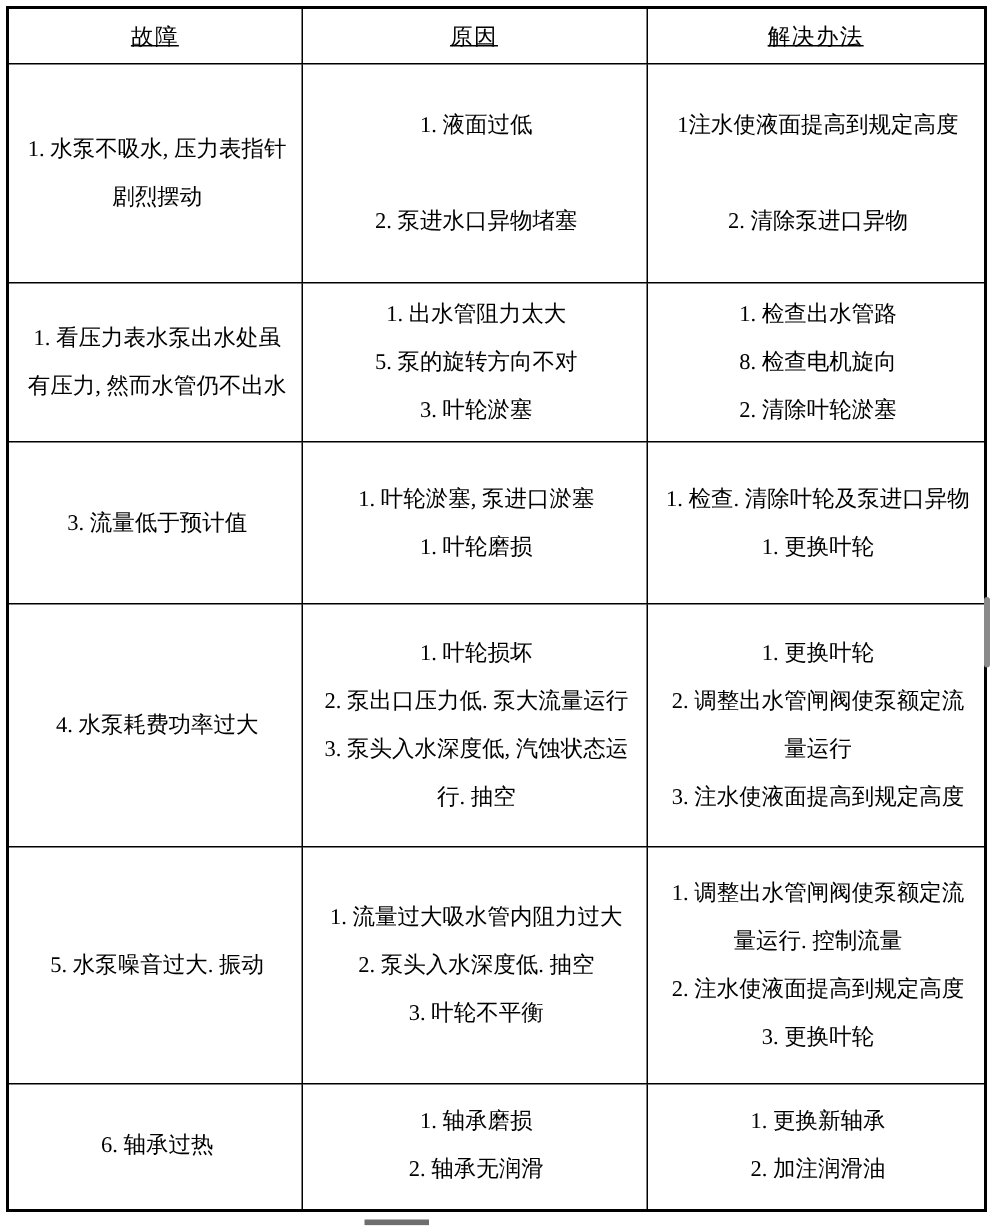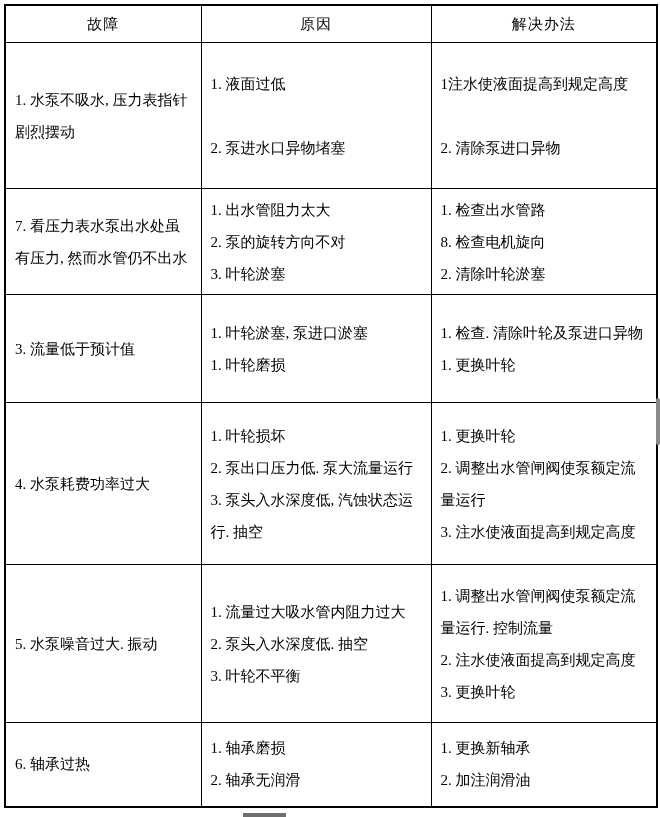--- a/index.html
+++ b/index.html
@@ -31,25 +31,26 @@
     font-size: 15px;
     color: #000000;
     vertical-align: middle;
     overflow: hidden;
   }
   th {
     height: 34px;
     font-weight: normal;
     text-align: center;
     letter-spacing: 1px;
+    text-decoration: underline;
   }
   td {
     padding: 2px 6px 2px 9px;
     line-height: 32px;
-    text-align: left;
+    text-align: center;
   }
   tr.r0 { height: 146px; }
   tr.r1 { height: 106px; }
   tr.r2 { height: 108px; }
   tr.r3 { height: 162px; }
   tr.r4 { height: 158px; }
   tr.r5 { height: 84px; }
   .item, .fault { white-space: normal; }
   
   tr.r0 .item + .item { margin-top: 32px; }
@@ -97,25 +98,25 @@
           <div class="item">1. 液面过低</div>
           <div class="item">2. 泵进水口异物堵塞</div>
         </td>
         <td>
           <div class="item">1注水使液面提高到规定高度</div>
           <div class="item">2. 清除泵进口异物</div>
         </td>
       </tr>
       <tr class="r1">
         <td>
-          <div class="fault">7. 看压力表水泵出水处虽有压力, 然而水管仍不出水</div>
+          <div class="fault">1. 看压力表水泵出水处虽有压力, 然而水管仍不出水</div>
         </td>
         <td>
           <div class="item">1. 出水管阻力太大</div>
-          <div class="item">2. 泵的旋转方向不对</div>
+          <div class="item">5. 泵的旋转方向不对</div>
           <div class="item">3. 叶轮淤塞</div>
         </td>
         <td>
           <div class="item">1. 检查出水管路</div>
           <div class="item">8. 检查电机旋向</div>
           <div class="item">2. 清除叶轮淤塞</div>
         </td>
       </tr>
       <tr class="r2">
         <td>

